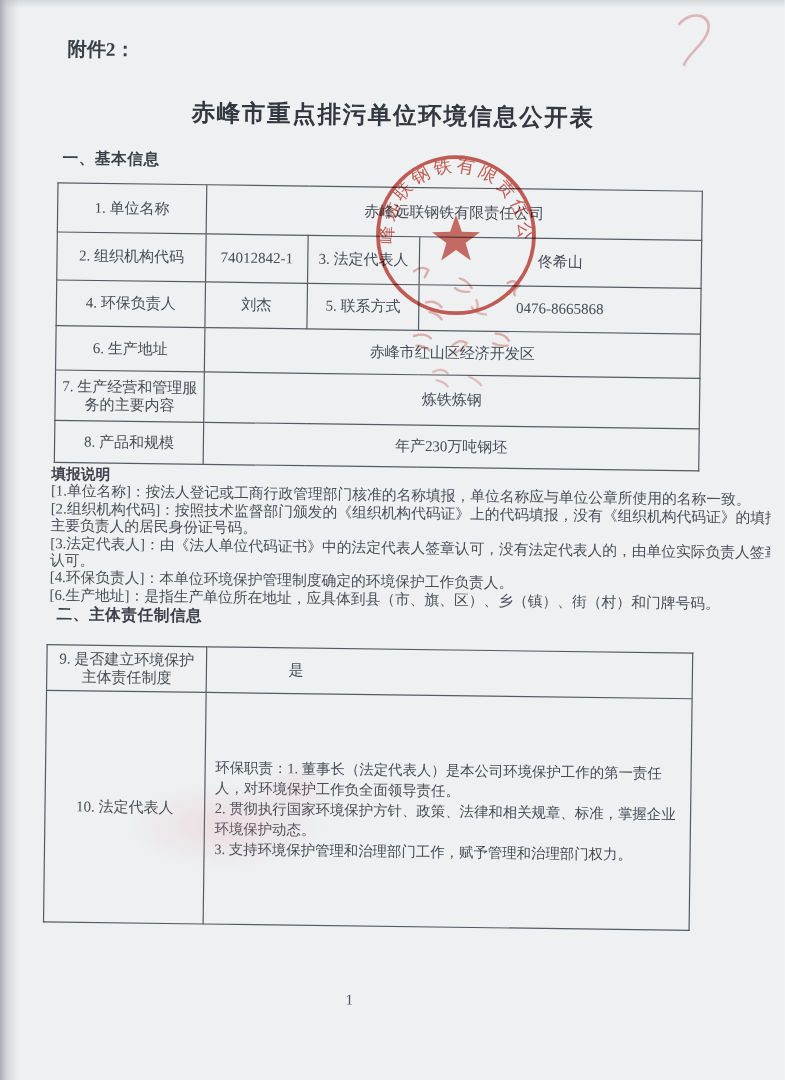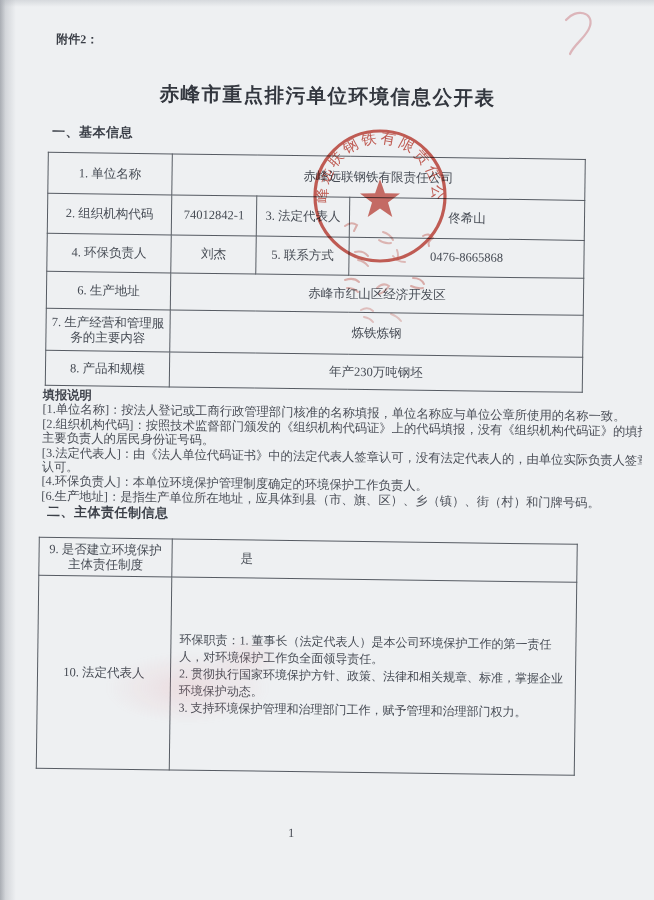--- a/index.html
+++ b/index.html
@@ -12,21 +12,21 @@
   
   .edge-left{position:absolute;left:0;top:0;width:16px;height:900px;
     background:linear-gradient(90deg,#a9adb3 0,#d3d6da 35%,rgba(238,240,242,0) 100%);
     pointer-events:none;}
   .edge-top{position:absolute;left:0;top:0;width:654px;height:7px;
     background:linear-gradient(180deg,rgba(170,175,182,.35),rgba(238,240,242,0));
     pointer-events:none;}
   
   .content{position:absolute;left:0;top:0;width:654px;height:900px;
     transform:rotate(.75deg);transform-origin:60px 140px;}
-  .attachment{position:absolute;left:55px;top:31px;font-size:12px;font-weight:600;color:#3a3e46;}
+  .attachment{position:absolute;left:55px;top:31px;font-size:16px;font-weight:600;color:#3a3e46;}
   .title{position:absolute;left:0;top:79px;width:654px;margin:0;text-align:center;
     font-size:19.5px;letter-spacing:1.5px;font-weight:600;color:#33373f;}
   .sec-heading{position:absolute;font-size:13px;font-weight:600;color:#3c4049;letter-spacing:.5px;}
   .h-basic{left:52px;top:123px;}
   .h-resp{left:52px;top:503px;}
 
   table{border-collapse:collapse;table-layout:fixed;position:absolute;background:transparent;}
   td{border:1.2px solid #565b63;font-size:12.5px;color:#474c55;
      text-align:center;vertical-align:middle;padding:2px 5px;line-height:15px;}
   .t1{left:48px;top:152px;width:538px;border:1.6px solid #50555d;}

